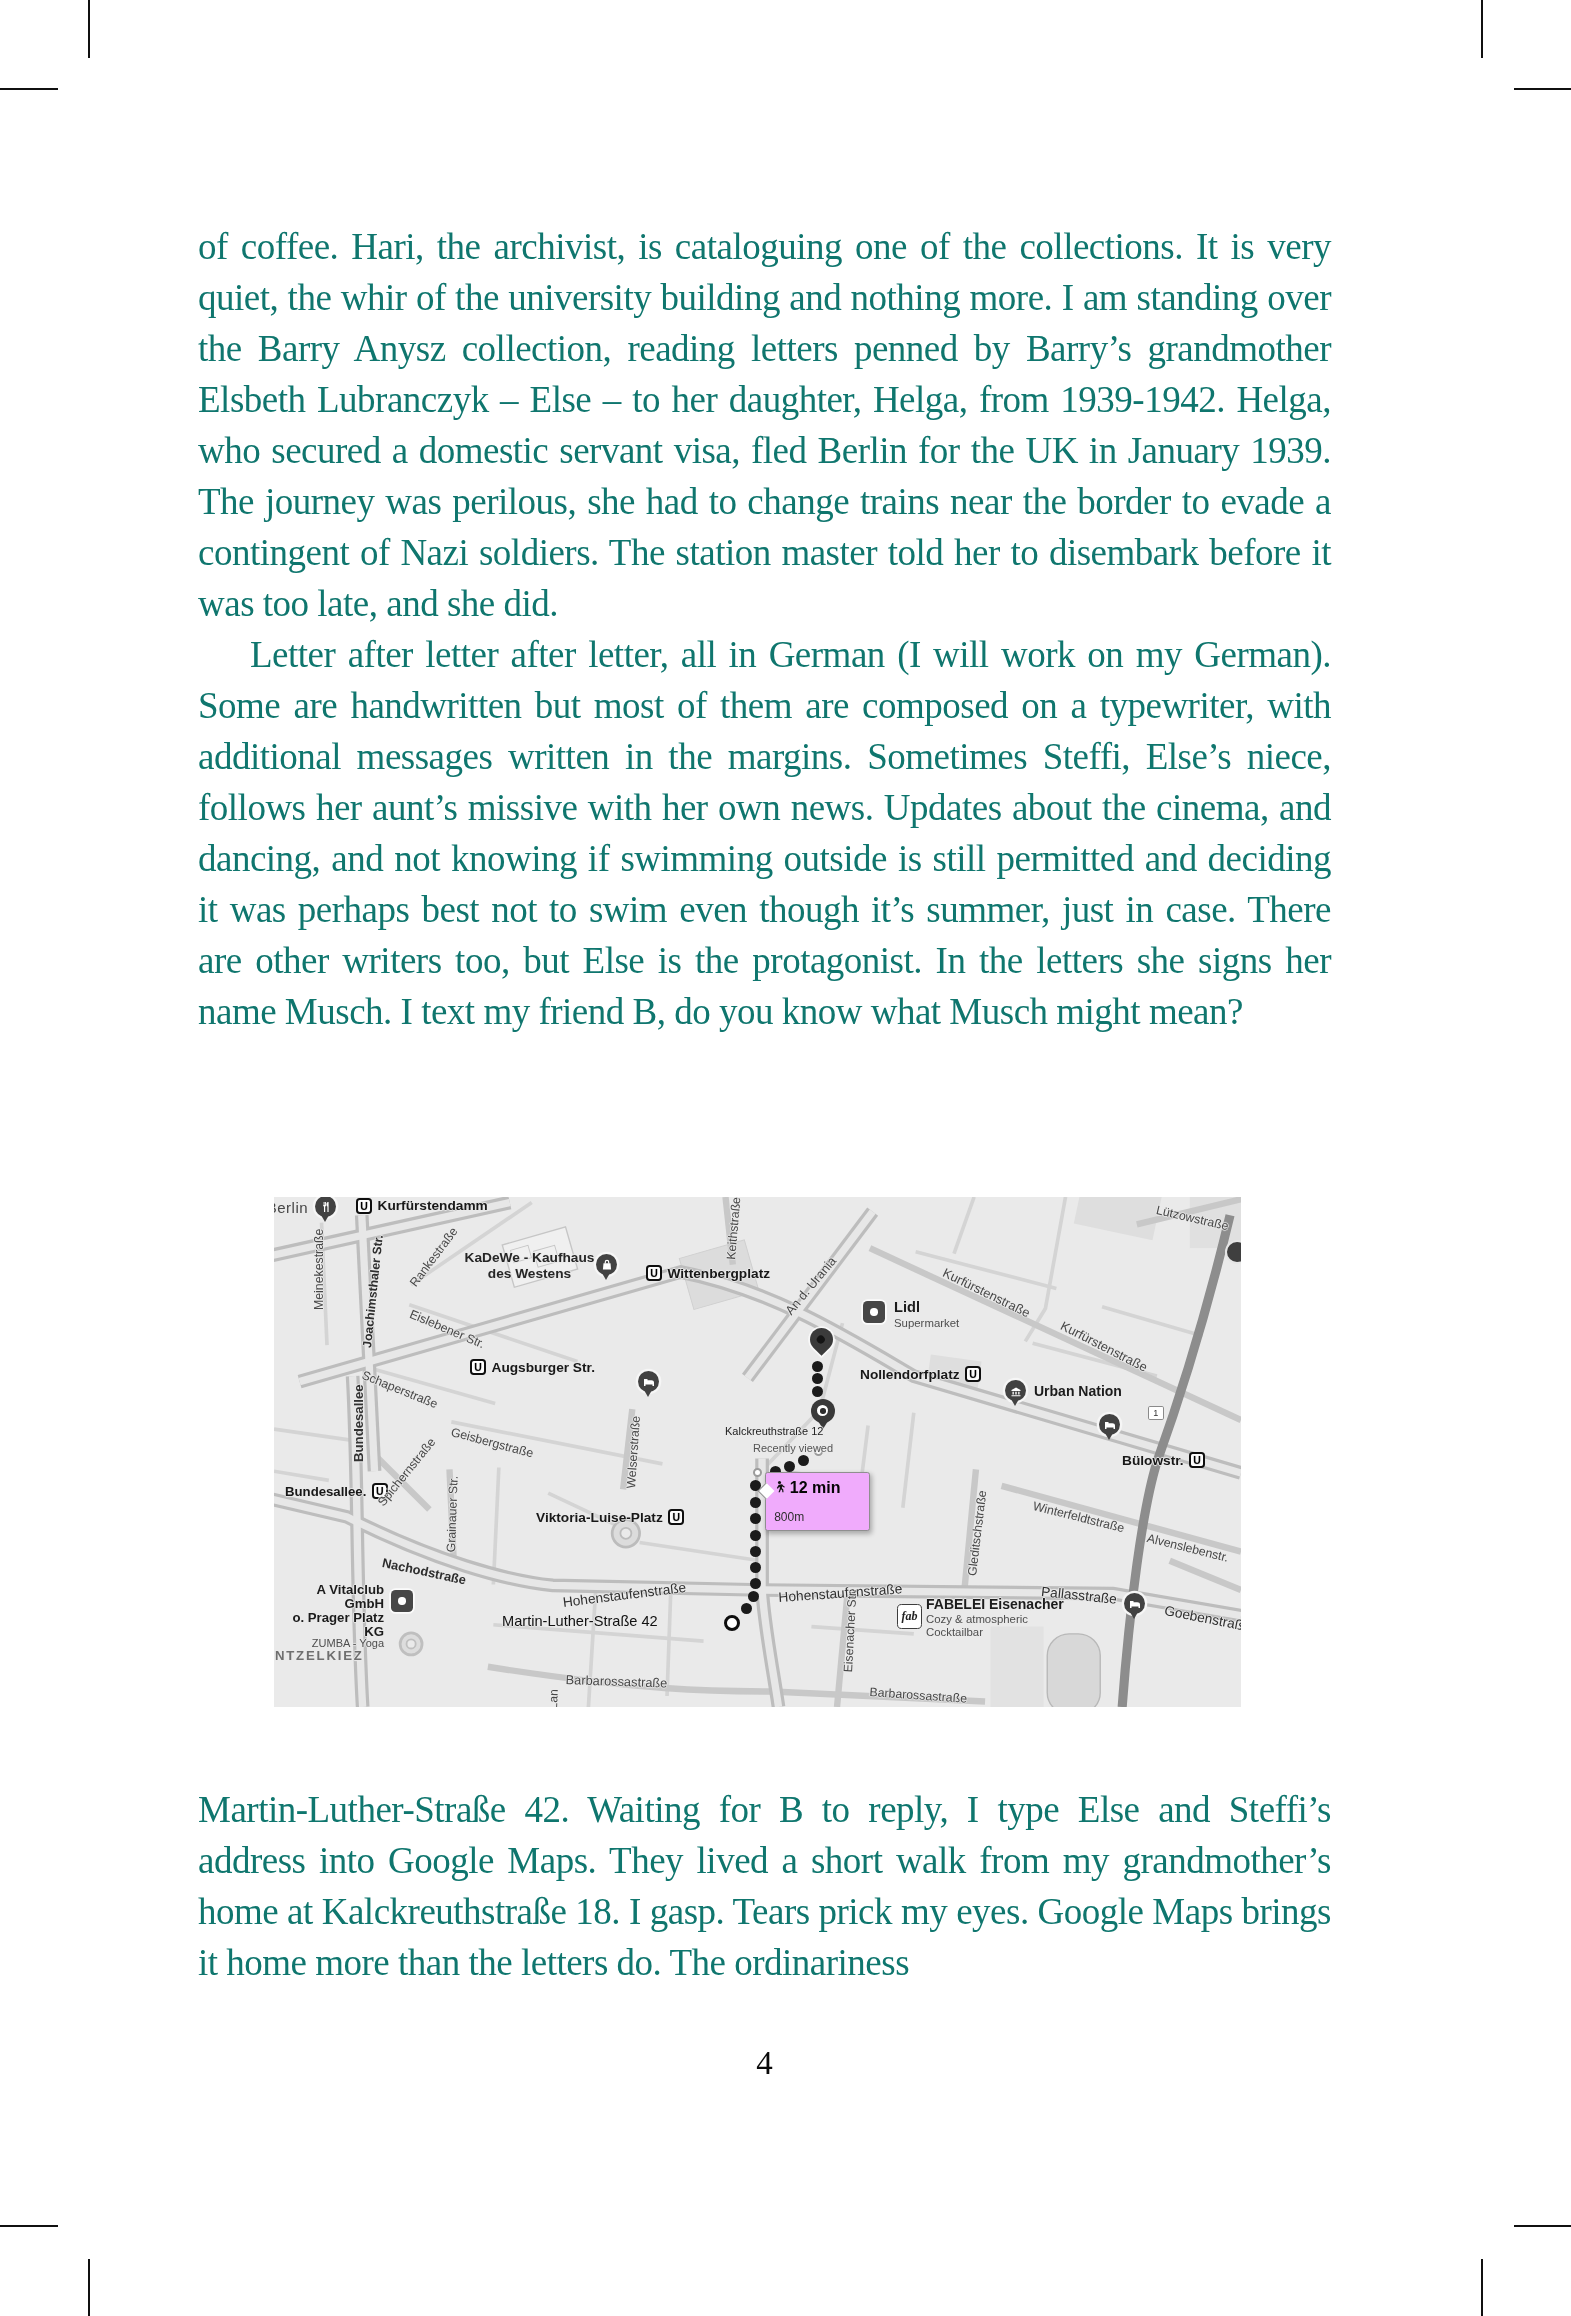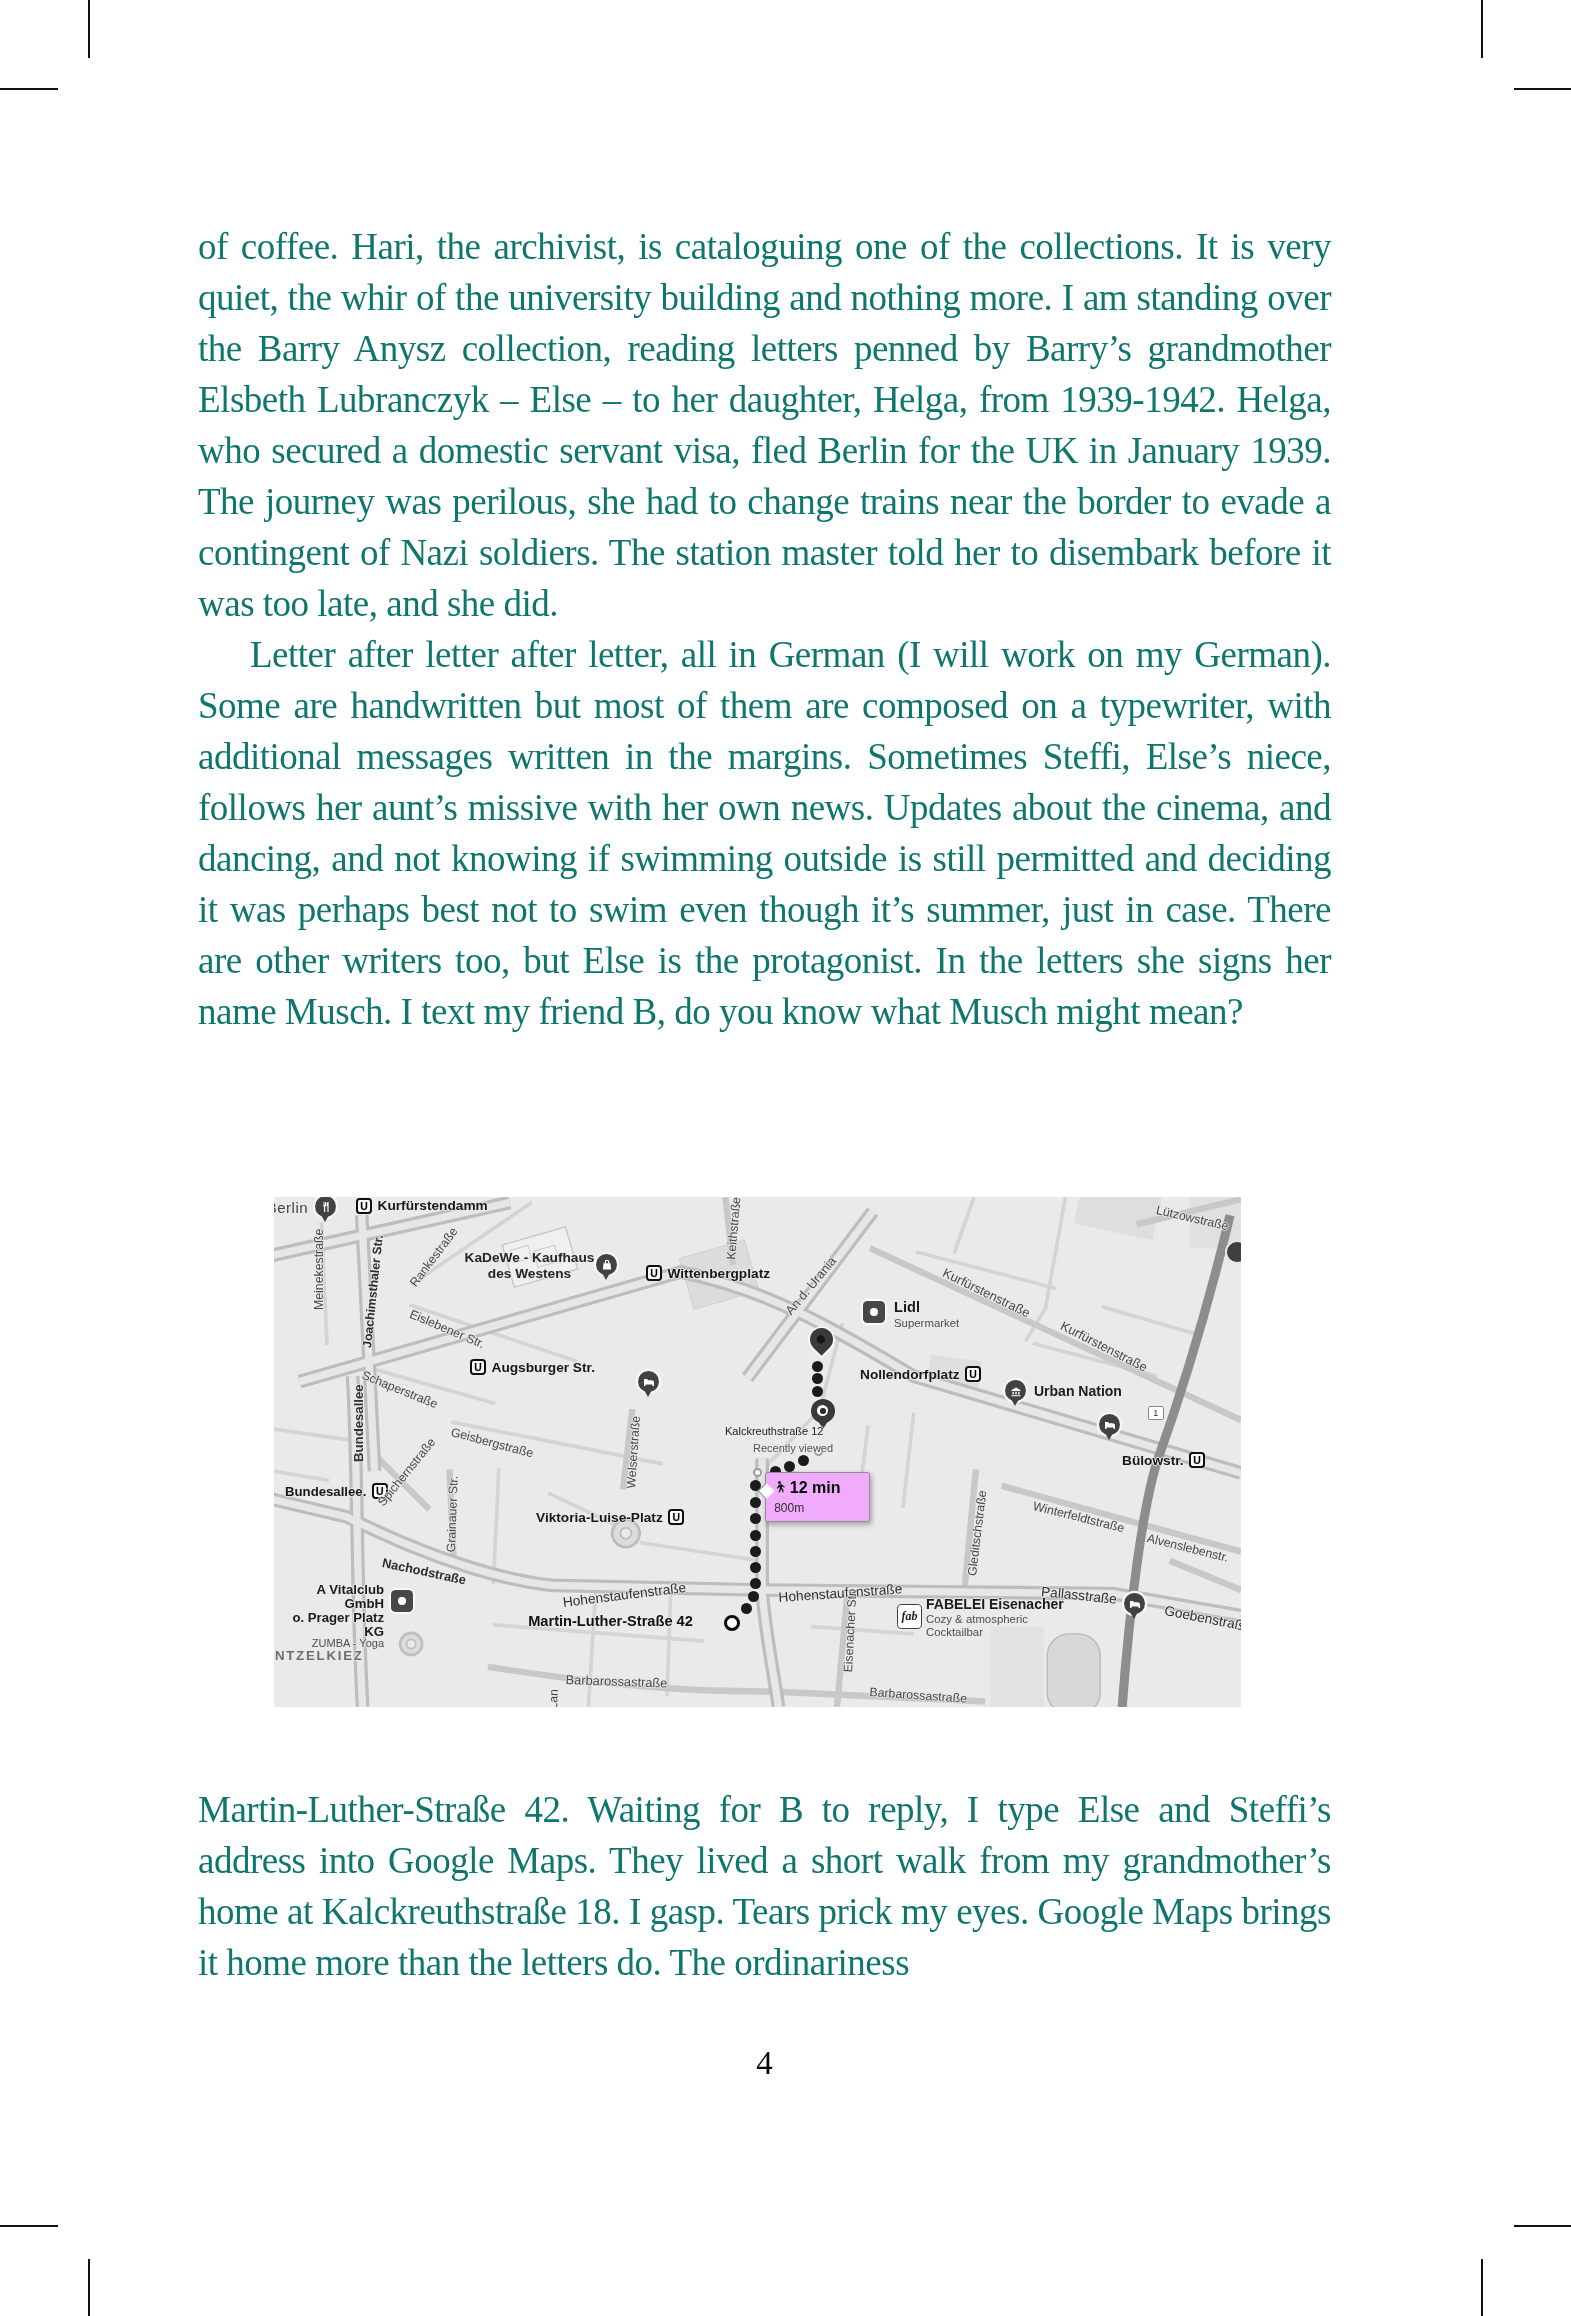--- a/index.html
+++ b/index.html
@@ -56,21 +56,21 @@
   .rvtail{position:absolute;left:544px;top:224px;width:0;height:0;border:5.5px solid transparent;
         border-top:8.2px solid #393939;z-index:5;}
   .origin{position:absolute;left:450px;top:418px;width:10px;height:10px;border:3.2px solid #0e0e0e;
         background:#fff;border-radius:50%;z-index:5;}
   #callout{position:absolute;left:491px;top:275px;width:87px;background:#f0abfc;border:1.4px solid #8f8f8f;
         border-radius:2.7px;box-shadow:1.8px 2.7px 5.5px rgba(0,0,0,.28);padding:5.5px 8.2px 6.4px 8.2px;z-index:7;}
   #callout:before{content:"";position:absolute;left:-6.4px;top:12px;width:11px;height:11px;background:#fff;
         border-left:1.4px solid #8f8f8f;border-bottom:1.4px solid #8f8f8f;transform:rotate(45deg);}
   .co-row{display:flex;align-items:center;gap:4.6px;}
   .co-dur{font-weight:bold;font-size:16px;color:#050505;}
-  .co-dist{font-size:12px;color:#2e2e2e;margin-top:4px;}
+  .co-dist{font-size:12px;color:#2e2e2e;margin-top:13px;}
 </style>
 </head>
 <body>
 
 <div id="page">
 
   <div class="crop" style="left:88px;top:0;width:1.8px;height:58px"></div>
   <div class="crop" style="left:0;top:88px;width:58px;height:1.8px"></div>
   <div class="crop" style="left:1481px;top:0;width:1.8px;height:58px"></div>
   <div class="crop" style="left:1514px;top:88px;width:58px;height:1.8px"></div>
@@ -299,21 +299,21 @@
     <i class="dot" style="left:476px;top:283px"></i>
     <i class="dot" style="left:476px;top:300px"></i>
     <i class="dot" style="left:476px;top:316px"></i>
     <i class="dot" style="left:476px;top:333px"></i>
     <i class="dot" style="left:476px;top:349px"></i>
     <i class="dot" style="left:476px;top:365px"></i>
     <i class="dot" style="left:476px;top:381px"></i>
     <i class="dot" style="left:474px;top:394px"></i>
     <i class="dot" style="left:467px;top:406px"></i>
     <i class="origin"></i>
-    <div class="ml" style="left:228px;top:416px;width:217px;text-align:center;font-weight:bold;font-size:14.6px;color:#111;z-index:8">Martin-Luther-Straße 42</div>
+    <div class="ml" style="left:228px;top:416px;width:217px;text-align:left;font-weight:normal;font-size:14.6px;color:#111;z-index:8">Martin-Luther-Straße 42</div>
 
     <div id="callout">
       <div class="co-row">
         <svg width="11" height="14.6" viewBox="0 0 12 14">
             <circle cx="6" cy="1.8" r="1.7" fill="#111"></circle>
             <path d="M5.2 4.2L3 7.9l1.2.8 1.5-2.4.8 1.6-1.6 4.5h1.5l1.2-3.4 1.3 1.3.2 2.1h1.3l-.3-2.9-1.6-1.6.7-2c.6.8 1.4 1.3 2.4 1.4V6c-.8-.1-1.4-.5-1.9-1.1l-.9-1.2z" fill="#111"></path>
           </svg>
         <span class="co-dur">12 min</span>
       </div>
       <div class="co-dist">800m</div>

